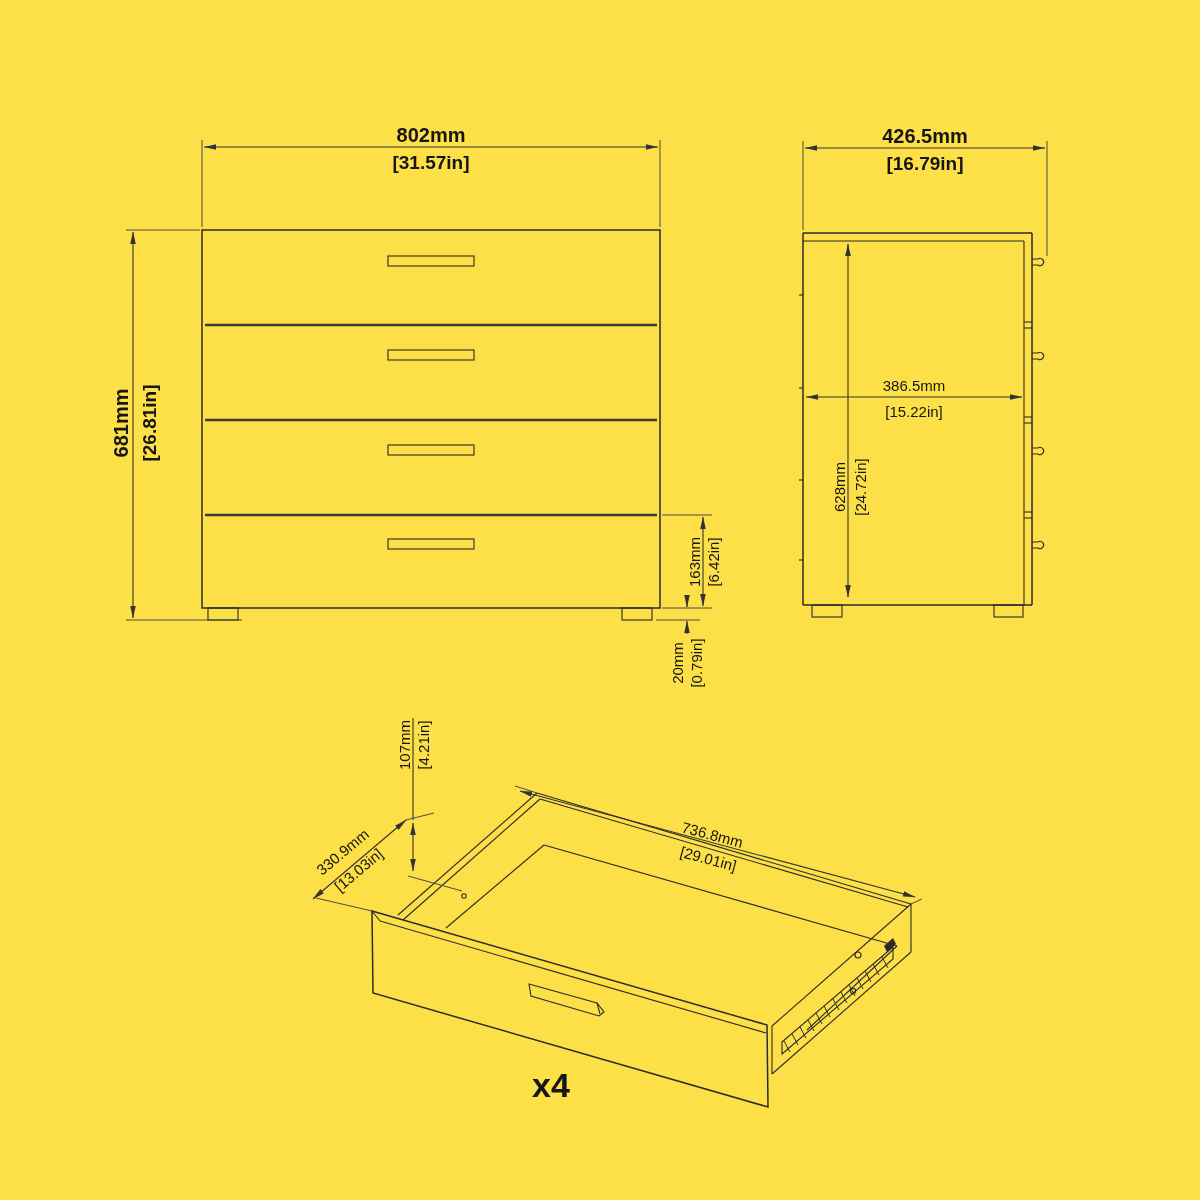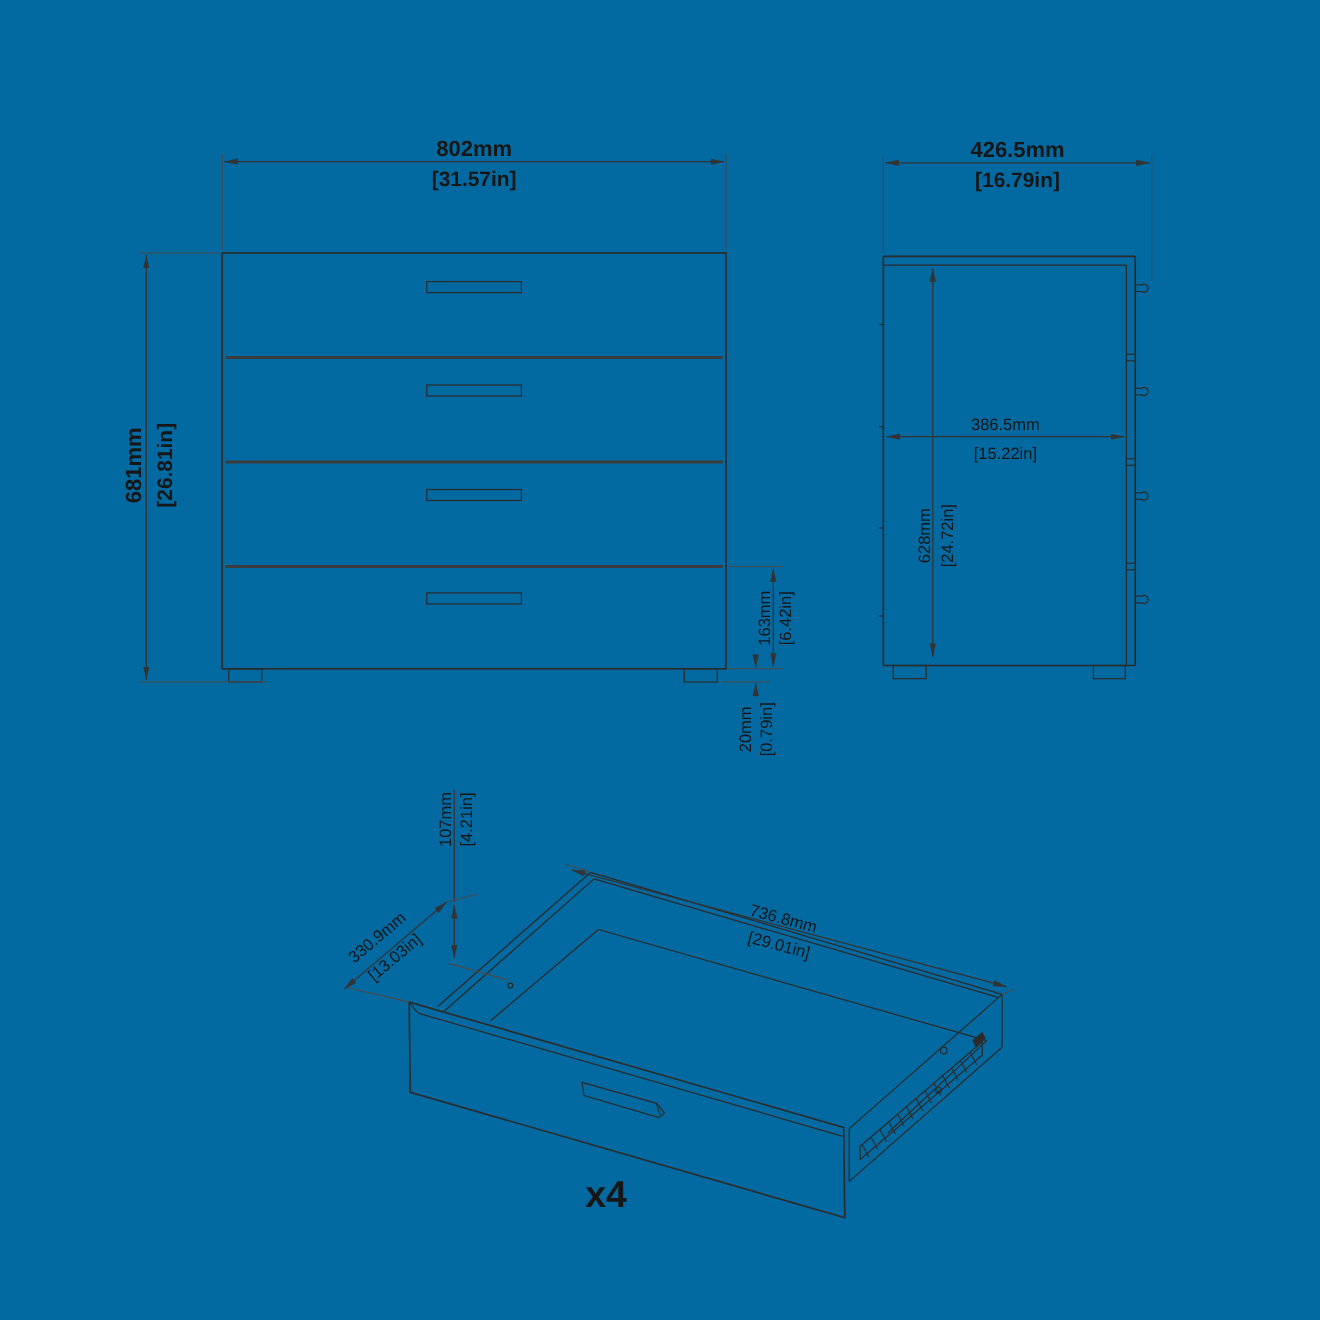--- a/index.html
+++ b/index.html
@@ -1,16 +1,16 @@
 <!DOCTYPE html>
 <html><head>
 <meta charset="utf-8">
 <style>
   html,body{margin:0;padding:0;background:#ffffff;}
-  .page{width:1200px;height:1200px;background:#0369a1;position:relative;overflow:hidden;}
+  .page{width:1200px;height:1200px;background:#fde047;position:relative;overflow:hidden;}
   svg{display:block;}
   text{font-family:"Liberation Sans","DejaVu Sans",sans-serif;fill:#161616;}
   .ln{stroke:#2b2b2b;stroke-width:1.5;fill:none;}
   .thin{stroke:#2b2b2b;stroke-width:1.1;fill:none;}
   .thick{stroke:#3c3c3c;stroke-width:2.6;fill:none;}
   .dim{stroke:#333333;stroke-width:1.1;fill:none;}
   .ext{stroke:#4a4a4a;stroke-width:1;fill:none;}
   .hatch{stroke:#2b2b2b;stroke-width:1;fill:none;}
   .tb{font-size:20px;font-weight:bold;}
   .tb2{font-size:19px;font-weight:bold;}

